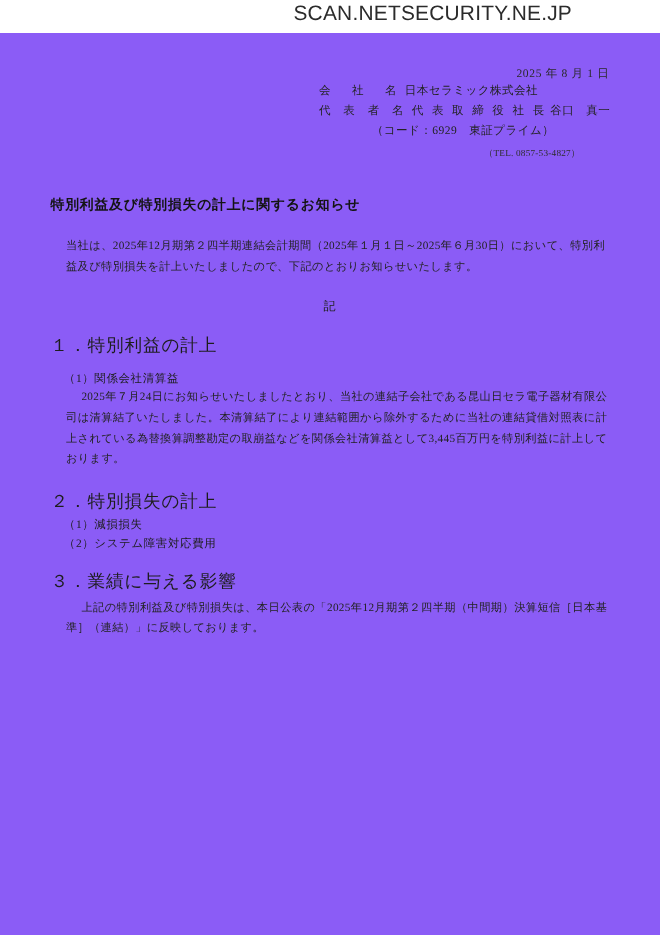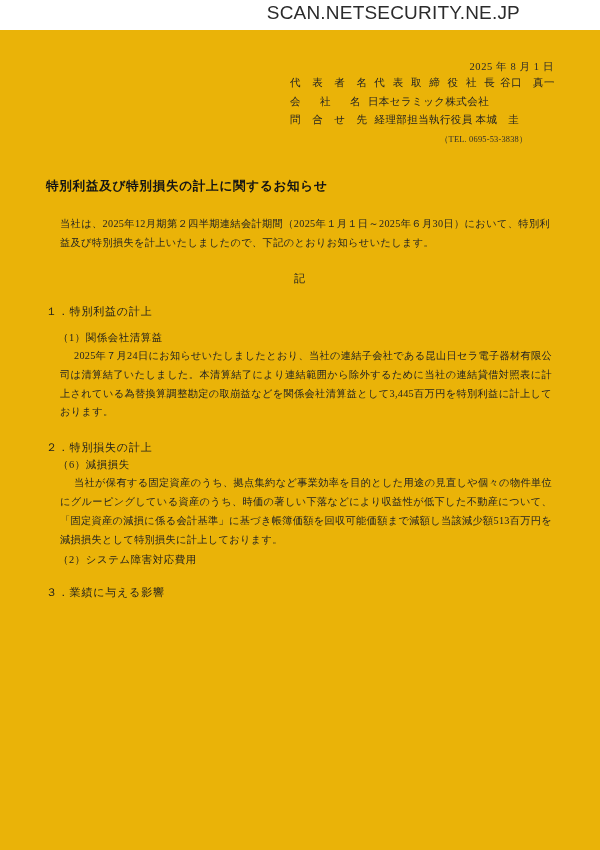--- a/index.html
+++ b/index.html
@@ -37,21 +37,21 @@
     white-space: nowrap;
   }
 
   
   .sheet {
     position: absolute;
     top: 30px;
     left: 0;
     width: 600px;
     height: 820px;
-    background: #eab308;
+    background: #8b5cf6;
     box-sizing: border-box;
   }
 
   .doc-body {
     position: absolute;
     top: 30px;
     left: 46px;
     width: 508px;
   }
 
@@ -130,21 +130,21 @@
     letter-spacing: 1px;
     margin: 18px 0 0 0;
     color: #222;
   }
 
   
   .section {
     margin-top: 18px;
   }
   .section-heading {
-    font-size: 11px;
+    font-size: 16px;
     letter-spacing: 0.8px;
     margin: 0;
     color: #1d1d1d;
   }
   .sub-heading {
     font-size: 10.4px;
     letter-spacing: 0.6px;
     margin: 3px 0 0 0;
     padding-left: 12px;
     color: #1d1d1d;
@@ -184,66 +184,62 @@
 
 <div class="sheet">
   <div class="doc-body">
 
     <div class="doc-date">2025 年 8 月 1 日</div>
 
 
     <div class="issuer-block">
 
       <div class="issuer-line">
+        <span class="issuer-label">会　社　名</span>
+        <span class="issuer-value">日本セラミック株式会社</span>
+      </div>
+
+      <div class="issuer-line">
         <span class="issuer-label">代 表 者 名</span>
         <span class="issuer-value spaced">代 表 取 締 役 社 長</span>
         <span class="issuer-value">谷口　真一</span>
       </div>
 
-      <div class="issuer-line">
-        <span class="issuer-label">会　社　名</span>
-        <span class="issuer-value">日本セラミック株式会社</span>
-      </div>
-
-
-      <div class="issuer-line">
-        <span class="issuer-label">問 合 せ 先</span>
-        <span class="issuer-value">経理部担当執行役員</span>
-        <span class="issuer-value">本城　圭</span>
-      </div>
-
-      <div class="issuer-tel">（TEL. 0695-53-3838）</div>
+      <div class="issuer-sub">（コード：6929　東証プライム）</div>
+
+
+      <div class="issuer-tel">（TEL. 0857-53-4827）</div>
     </div>
 
     <h1 class="doc-title">特別利益及び特別損失の計上に関するお知らせ</h1>
 
     <p class="lead">当社は、2025年12月期第２四半期連結会計期間（2025年１月１日～2025年６月30日）において、特別利益及び特別損失を計上いたしましたので、下記のとおりお知らせいたします。</p>
 
     <div class="ki-mark">記</div>
 
     <div class="section">
       <div class="section-heading">１．特別利益の計上</div>
       <div class="subsection" style="margin-top:12px;">
         <div class="sub-heading">（1）関係会社清算益</div>
         <p class="para indent-first">2025年７月24日にお知らせいたしましたとおり、当社の連結子会社である昆山日セラ電子器材有限公司は清算結了いたしました。本清算結了により連結範囲から除外するために当社の連結貸借対照表に計上されている為替換算調整勘定の取崩益などを関係会社清算益として3,445百万円を特別利益に計上しております。</p>
       </div>
     </div>
 
     <div class="section">
       <div class="section-heading">２．特別損失の計上</div>
 
       <div class="subsection" style="margin-top:3px;">
-        <div class="sub-heading">（6）減損損失</div>
-        <p class="para indent-first">当社が保有する固定資産のうち、拠点集約など事業効率を目的とした用途の見直しや個々の物件単位にグルーピングしている資産のうち、時価の著しい下落などにより収益性が低下した不動産について、「固定資産の減損に係る会計基準」に基づき帳簿価額を回収可能価額まで減額し当該減少額513百万円を減損損失として特別損失に計上しております。</p>
+        <div class="sub-heading">（1）減損損失</div>
       </div>
 
       <div class="subsection">
         <div class="sub-heading">（2）システム障害対応費用</div>
       </div>
     </div>
 
     <div class="section">
       <div class="section-heading">３．業績に与える影響</div>
+      <p class="para indent-first" style="margin-top:4px;">上記の特別利益及び特別損失は、本日公表の「2025年12月期第２四半期（中間期）決算短信［日本基準］（連結）」に反映しております。</p>
     </div>
 
 
   </div>
 </div>
 
 </body></html>

